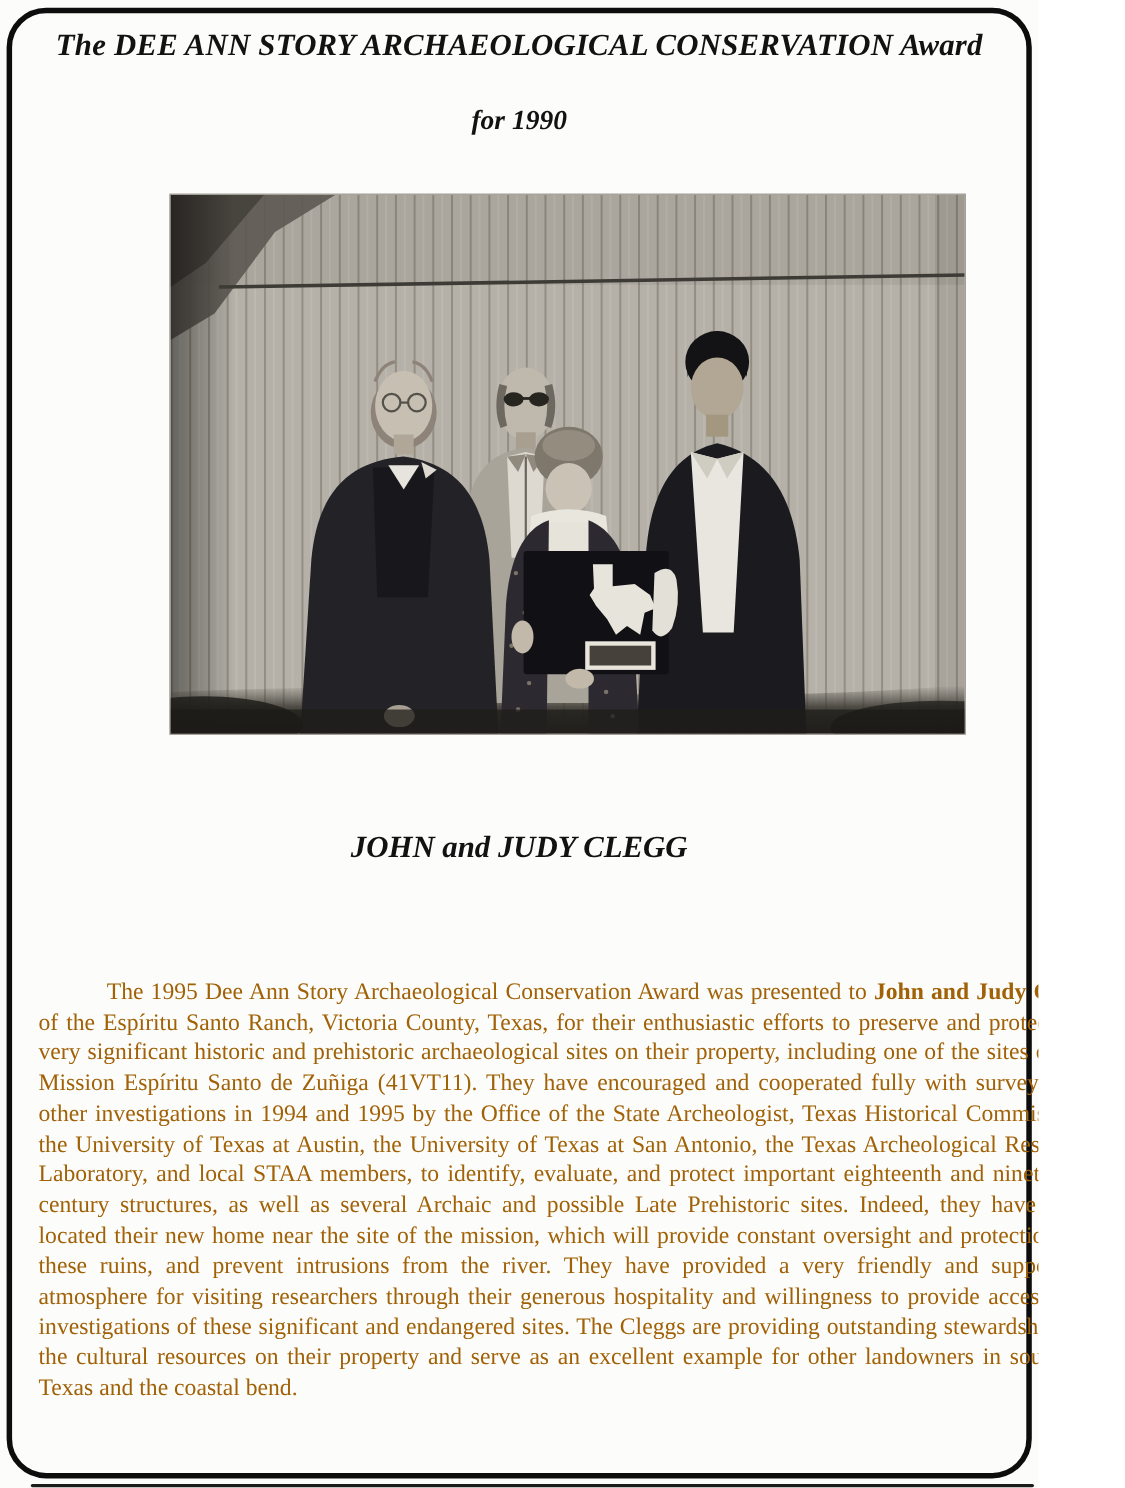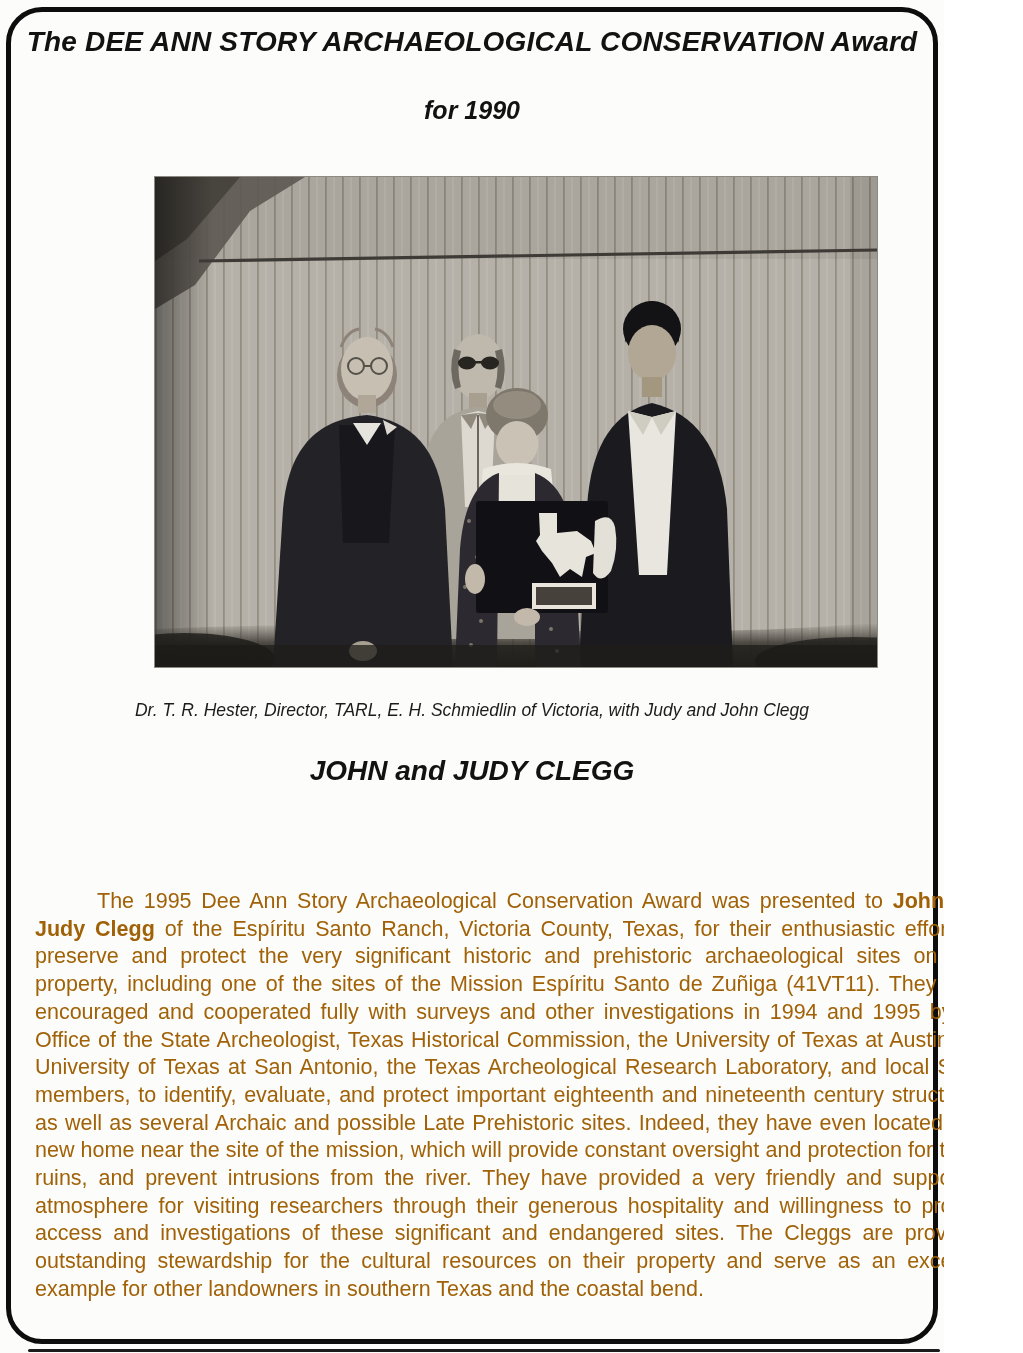--- a/index.html
+++ b/index.html
@@ -1,20 +1,20 @@
 <!DOCTYPE html>
 <html><head>
 <meta charset="utf-8">
 <style>
   html,body{margin:0;padding:0;background:#ffffff;}
   .page{
     position:relative;
     width:944px;height:1353px;
     background:#fcfcfb;
-    font-family:Liberation Sans, sans-serif;
+    font-family:Liberation Serif, serif;
     color:#141414;
     overflow:hidden;
   }
   .frame{
     position:absolute;left:6px;right:6px;top:7px;bottom:9px;
     border:5px solid #0d0d0d;border-radius:36px;
     pointer-events:none;
   }
   .scan-line{
     position:absolute;left:28px;right:4px;bottom:1px;height:3px;
@@ -176,21 +176,20 @@
       </g>
 
       <g>
         <rect y="468" width="722" height="22" fill="#1f1d1a" opacity="0.75"></rect>
         <ellipse cx="30" cy="482" rx="90" ry="26" fill="#1b1a17" opacity="0.8"></ellipse>
         <ellipse cx="700" cy="484" rx="100" ry="24" fill="#1b1a17" opacity="0.7"></ellipse>
       </g>
     </svg>
   </figure>
 
-  <div class="caption">Dr. T. R. Hester, Director, TARL, E. H. Schmiedlin of Victoria, with Judy and John Clegg</div>
 
   <div class="recipients">
     <div>JOHN and JUDY CLEGG</div>
   </div>
 
   <p class="body-text"><span>The 1995 Dee Ann Story Archaeological Conservation Award was presented to </span><strong>John and Judy Clegg</strong><span> of the Espíritu Santo Ranch, Victoria County, Texas, for their enthusiastic efforts to preserve and protect the very significant historic and prehistoric archaeological sites on their property, including one of the sites of the Mission Espíritu Santo de Zuñiga (41VT11).  They have encouraged and cooperated fully with surveys and other investigations in 1994 and 1995 by the Office of the State Archeologist, Texas Historical Commission, the University of Texas at Austin, the University of Texas at San Antonio, the Texas Archeological Research Laboratory, and local STAA members, to identify, evaluate, and protect important eighteenth and nineteenth century structures, as well as several Archaic and possible Late Prehistoric sites.  Indeed, they have even located their new home near the site of the mission, which will provide constant oversight and protection for these ruins, and prevent intrusions from the river.  They have provided a very friendly and supportive atmosphere for visiting researchers through their generous hospitality and willingness to provide access and investigations of these significant and endangered sites.  The Cleggs are providing outstanding stewardship for the cultural resources on their property and serve as an excellent example for other landowners in southern Texas and the coastal bend.</span></p>
 
   <div class="scan-line"></div>
 
 </div>

